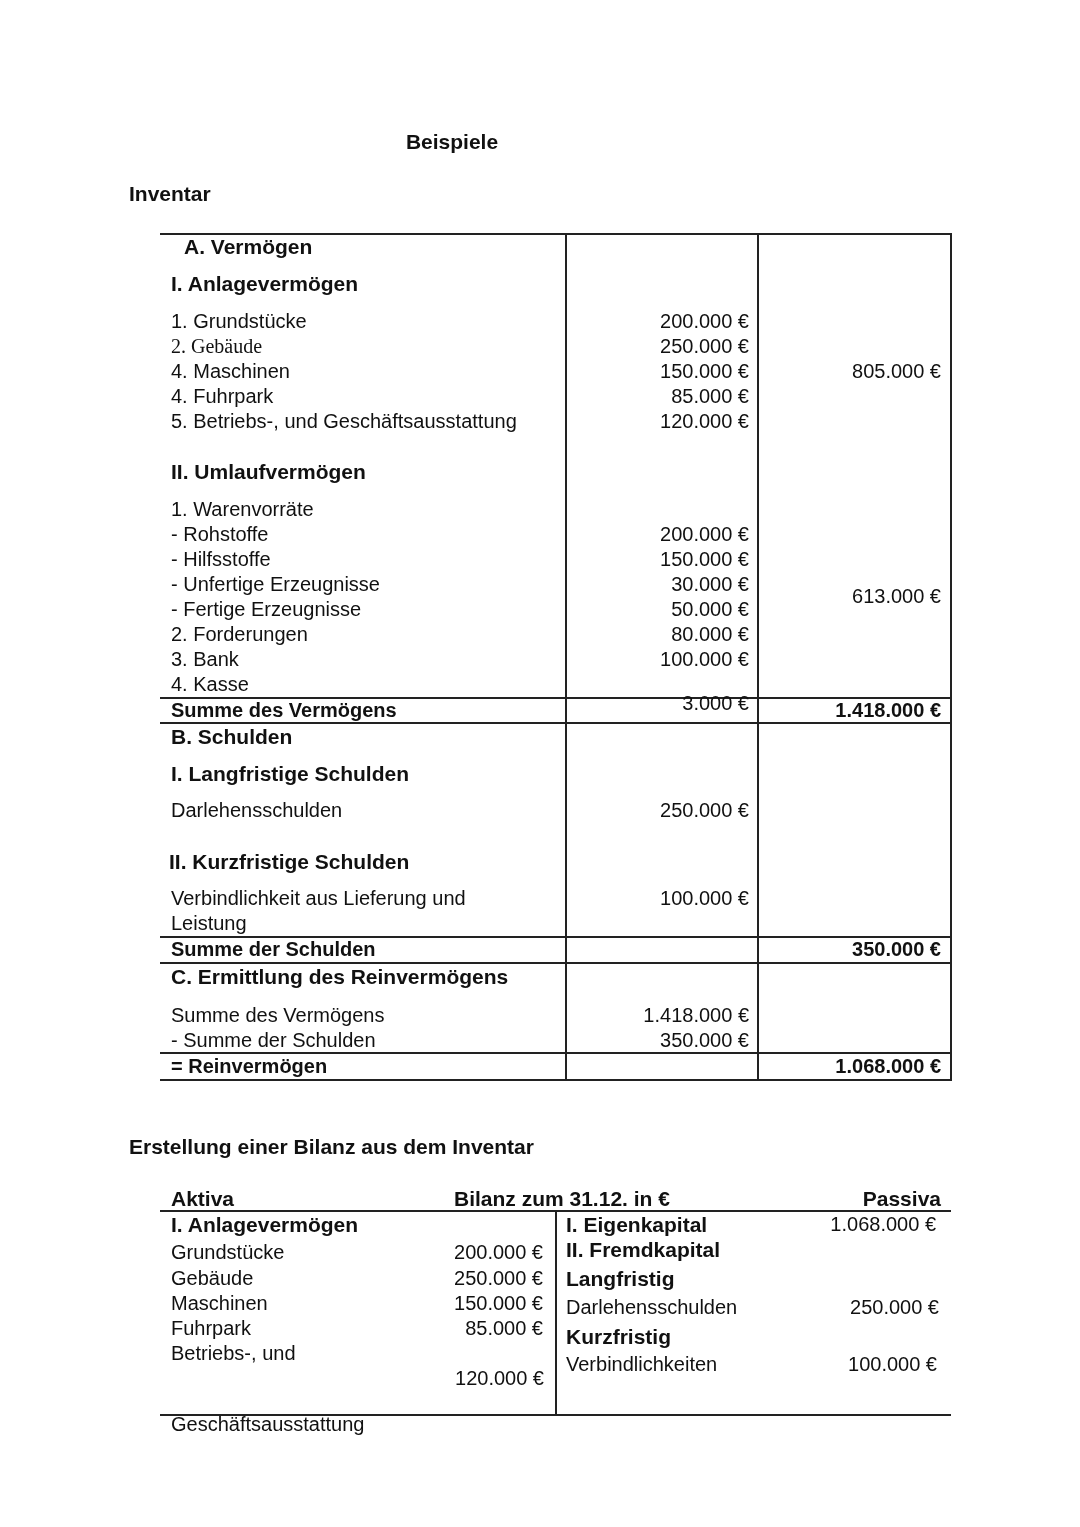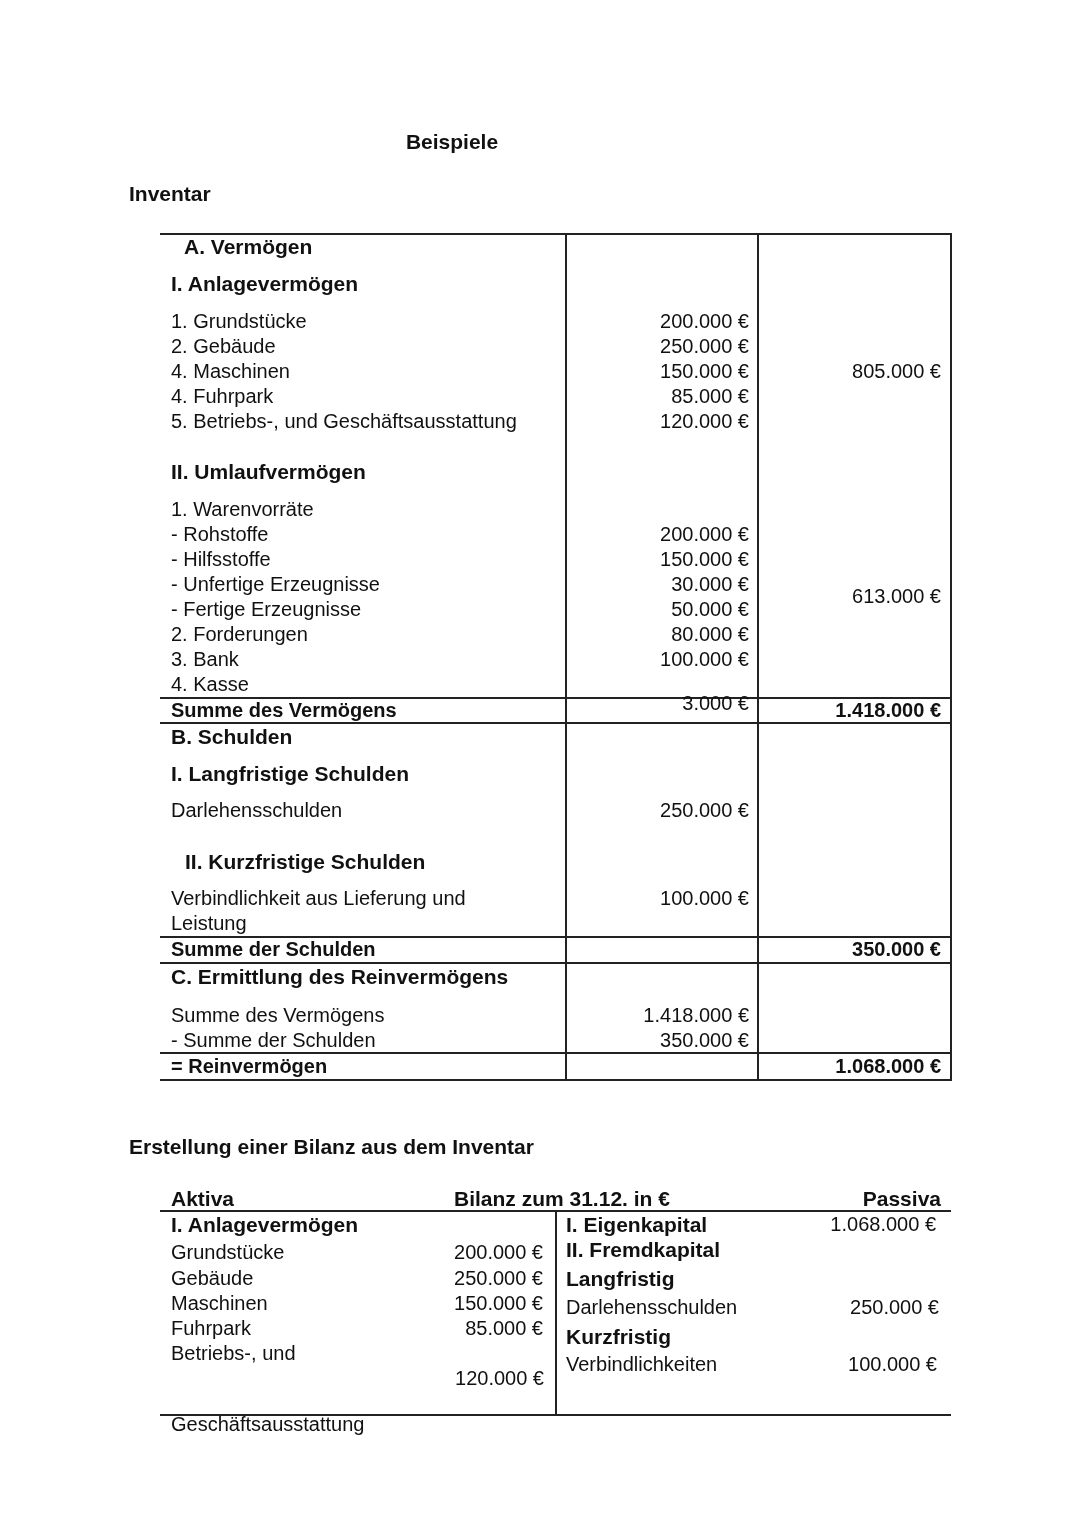--- a/index.html
+++ b/index.html
@@ -31,21 +31,21 @@
   <div class="hl" style="left:160px;width:791px;top:1052px;"></div>
   <div class="hl" style="left:160px;width:791px;top:1079px;"></div>
 </div>
 
 <div class="abs b t21" style="left:171px;top:235px;margin-left:13px;">A. Vermögen</div>
 <div class="abs b t21" style="left:171px;top:272px;">I. Anlagevermögen</div>
 
 <div>
   <div class="abs t20" style="left:171px;top:310px;">1. Grundstücke</div>
   <div class="abs t20 r" style="right:331px;top:310px;">200.000 €</div>
-  <div class="abs t20" style="left:171px;top:335px;">2. Gebäude</div>
+  <div class="abs t20" style="left:171px;top:335px;font-family:Liberation Serif, serif;">2. Gebäude</div>
   <div class="abs t20 r" style="right:331px;top:335px;">250.000 €</div>
   <div class="abs t20" style="left:171px;top:360px;">4. Maschinen</div>
   <div class="abs t20 r" style="right:331px;top:360px;">150.000 €</div>
   <div class="abs t20" style="left:171px;top:385px;">4. Fuhrpark</div>
   <div class="abs t20 r" style="right:331px;top:385px;">85.000 €</div>
   <div class="abs t20" style="left:171px;top:410px;">5. Betriebs-, und Geschäftsausstattung</div>
   <div class="abs t20 r" style="right:331px;top:410px;">120.000 €</div>
 </div>
 <div class="abs t20 r" style="right:139px;top:360px;margin-left:43px;">805.000 €</div>
 
@@ -70,21 +70,21 @@
 <div class="abs t20 r" style="right:139px;top:585px;">613.000 €</div>
 
 <div class="abs b t20" style="left:171px;top:699px;">Summe des Vermögens</div>
 <div class="abs b t20 r" style="right:139px;top:699px;">1.418.000 €</div>
 
 <div class="abs b t21" style="left:171px;top:725px;">B. Schulden</div>
 <div class="abs b t21" style="left:171px;top:762px;">I. Langfristige Schulden</div>
 <div class="abs t20" style="left:171px;top:799px;">Darlehensschulden</div>
 <div class="abs t20 r" style="right:331px;top:799px;">250.000 €</div>
 
-<div class="abs b t21" style="left:185px;top:850px;">II. Kurzfristige Schulden</div>
+<div class="abs b t21" style="left:169px;top:850px;">II. Kurzfristige Schulden</div>
 <div class="abs t20" style="left:171px;top:887px;">Verbindlichkeit aus Lieferung und</div>
 <div class="abs t20" style="left:171px;top:912px;">Leistung</div>
 <div class="abs t20 r" style="right:331px;top:887px;">100.000 €</div>
 
 <div class="abs b t20" style="left:171px;top:938px;">Summe der Schulden</div>
 <div class="abs b t20 r" style="right:139px;top:938px;">350.000 €</div>
 
 <div class="abs b t21" style="left:171px;top:965px;">C. Ermittlung des Reinvermögens</div>
 <div class="abs t20" style="left:171px;top:1004px;">Summe des Vermögens</div>
 <div class="abs t20 r" style="right:331px;top:1004px;">1.418.000 €</div>

